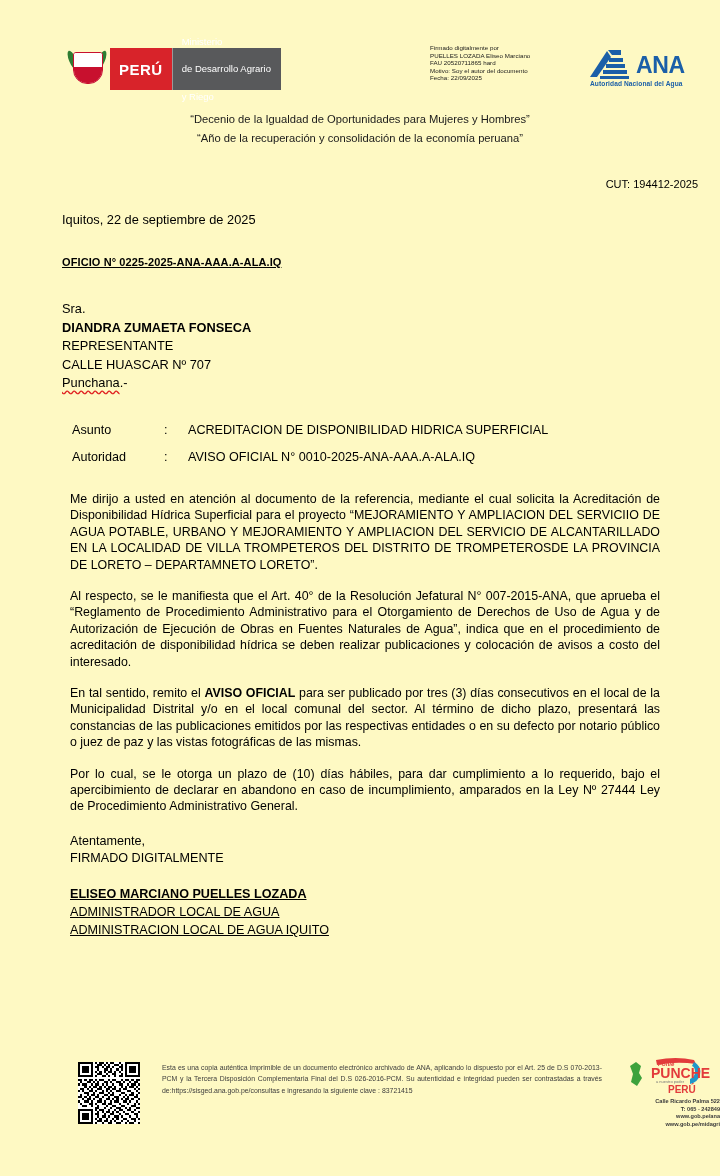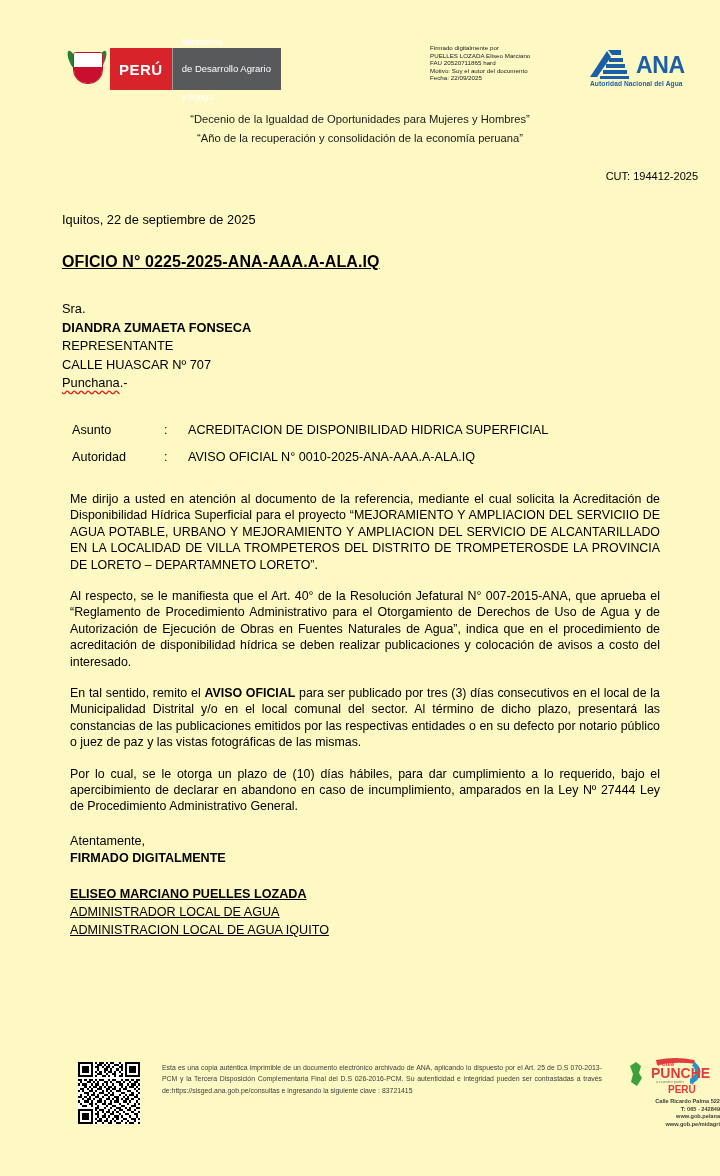--- a/index.html
+++ b/index.html
@@ -146,39 +146,39 @@
     width: 720px;
     text-align: center;
     font-size: 11.2px;
     line-height: 19px;
     color: #1a1a1a;
   }
 
   
   .cut-line {
     position: absolute;
-    top: 170px;
+    top: 178px;
     right: 22px;
     font-size: 11px;
     margin-left: 40px;
   }
 
   
   .body-area {
     position: absolute;
     left: 62px;
     top: 212px;
     width: 600px;
     font-size: 12.4px;
     line-height: 16px;
   }
   .city-date { font-size: 12.8px; margin-bottom: 26px; }
   .oficio {
     font-weight: bold;
-    font-size: 16px;
+    font-size: 11px;
     text-decoration: underline;
     letter-spacing: .1px;
     margin-bottom: 30px;
     display: inline-block;
   }
   .addressee { font-size: 12.8px; line-height: 18.6px; margin-bottom: 24px; }
   .addressee .b { font-weight: bold; }
   .sp-err {
     text-decoration: underline wavy #e02020;
     text-underline-offset: 2px;
@@ -194,21 +194,21 @@
     text-align: justify;
     font-size: 12.4px;
     line-height: 16.4px;
     margin-bottom: 15px;
     margin-left: 8px;
     width: 590px;
   }
   .para b { font-weight: bold; }
 
   .closing { margin-left: 8px; margin-top: 18px; font-size: 12.6px; line-height: 17px; }
-  .closing .bold { font-weight: bold; }
+  .closing .bold { font-weight: normal; }
   .signer { margin-left: 8px; margin-top: 18px; font-size: 12.6px; line-height: 18px; text-decoration: underline; }
   .signer .name { font-weight: bold; }
 
   
   .footer {
     position: absolute;
     left: 4px;
     bottom: 28px;
     width: 584px;
     height: 92px;

